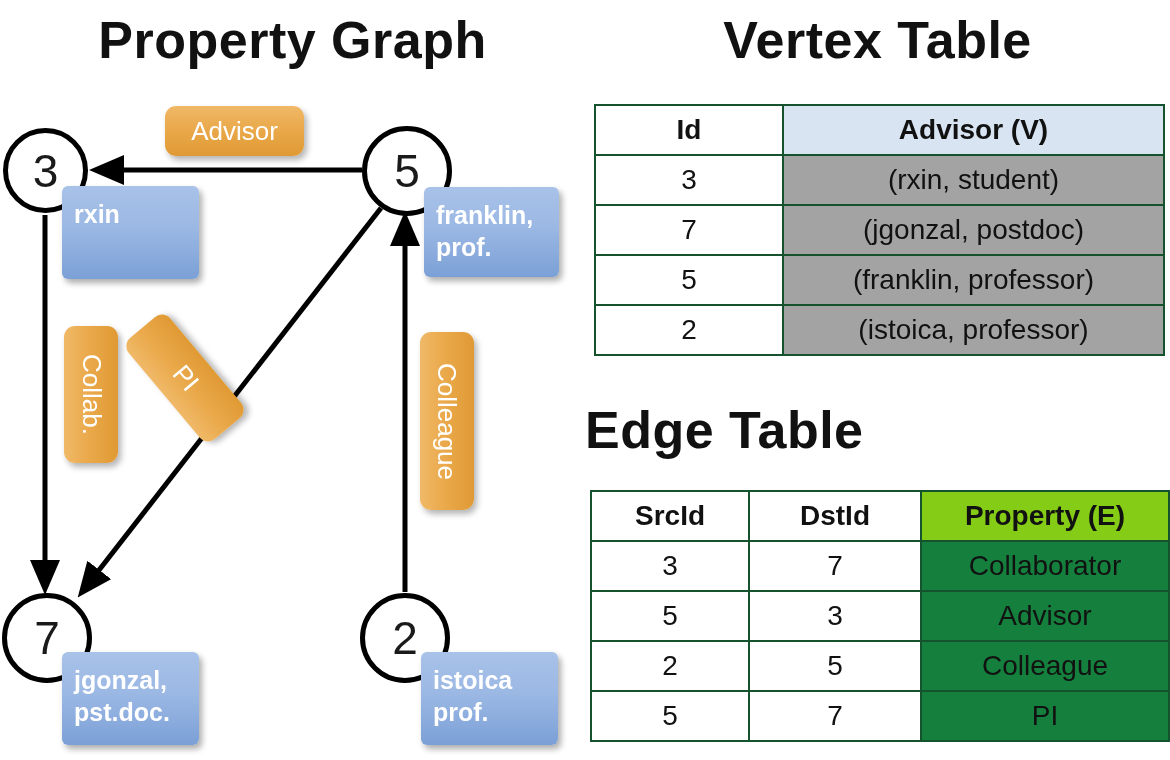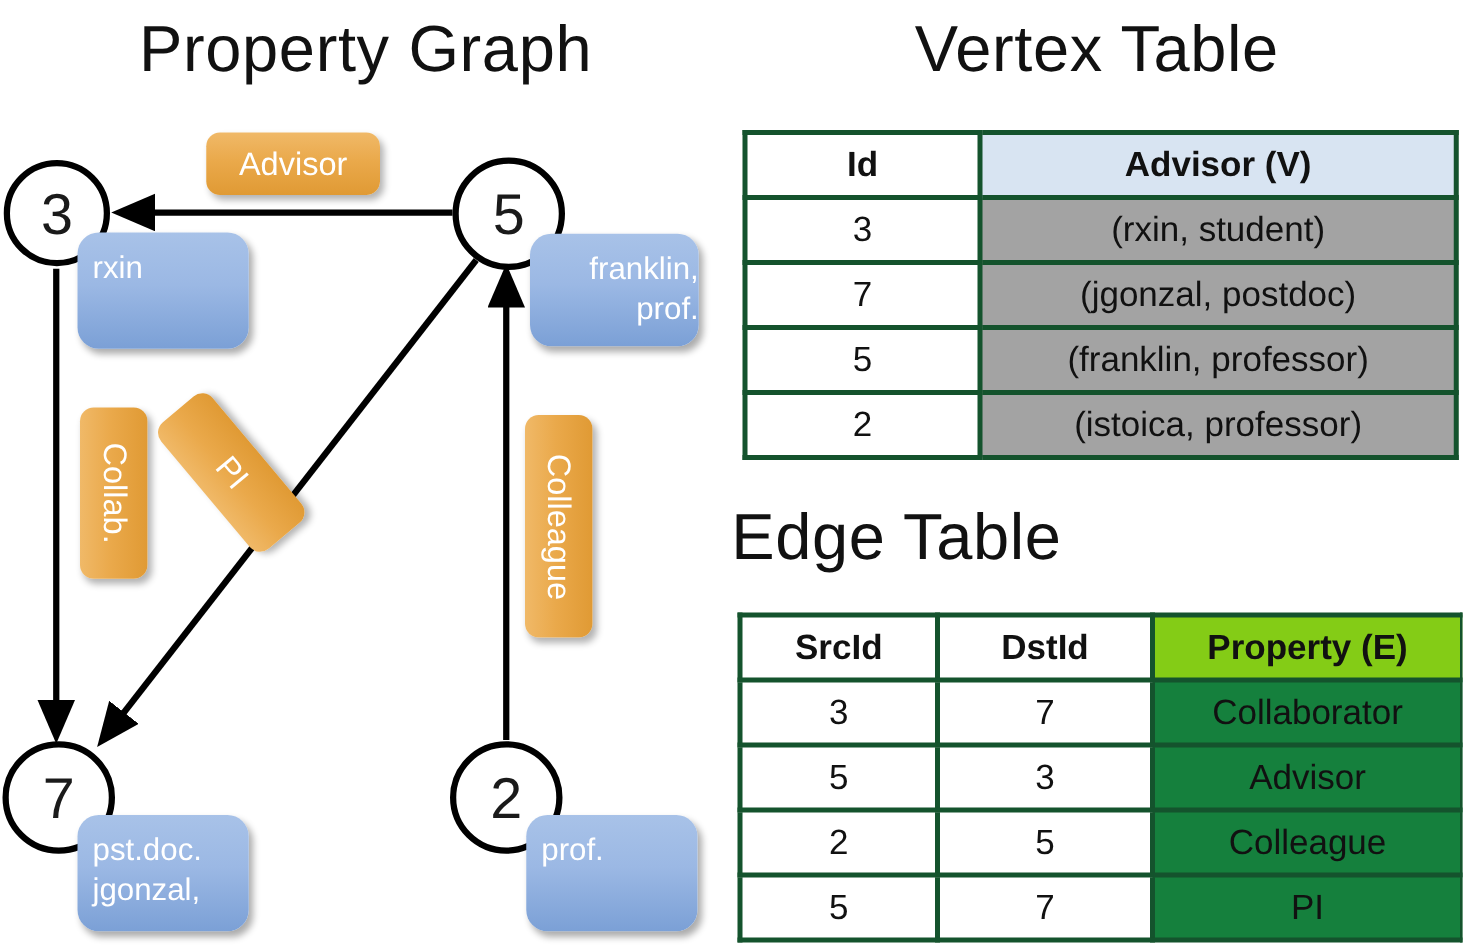--- a/index.html
+++ b/index.html
@@ -13,21 +13,21 @@
     position: relative;
     overflow: hidden;
     font-family: "Liberation Sans", sans-serif;
     color: #000000;
   }
 
   
   .title {
     position: absolute;
     font-family: "Liberation Sans", sans-serif;
-    font-weight: 400;
+    font-weight: 700;
     color: #111111;
     white-space: nowrap;
     letter-spacing: 0.5px;
   }
   #title-property-graph {
     left: 0px; top: 10px; width: 585px;
     text-align: center;
     font-size: 52px;
     line-height: 60px;
   }
@@ -65,28 +65,28 @@
     align-items: center;
     justify-content: center;
     font-size: 46px;
     font-weight: 300;
     color: #1a1a1a;
     font-family: "Liberation Sans", sans-serif;
   }
 
   .prop-box {
     position: absolute;
-    border-radius: 17px;
+    border-radius: 6px;
     background: linear-gradient(to bottom, #a8c2e8 0%, #9bb8e4 45%, #7ba0d6 100%);
     box-shadow: 3px 4px 6px rgba(0,0,0,0.33);
     color: #ffffff;
     font-size: 25px;
     line-height: 32px;
     font-family: "Liberation Sans", sans-serif;
-    font-weight: 400;
+    font-weight: 700;
     padding: 12px 0 0 12px;
     box-sizing: border-box;
   }
 
   .edge-label {
     position: absolute;
     border-radius: 11px;
     background: linear-gradient(to right, #f0b968 0%, #eaa94b 45%, #e09a34 100%);
     box-shadow: 3px 4px 6px rgba(0,0,0,0.3);
     color: #ffffff;
@@ -109,21 +109,21 @@
   }
 
   
   .tbl {
     position: absolute;
     border-collapse: collapse;
     font-family: "Liberation Sans", sans-serif;
     table-layout: fixed;
   }
   .tbl td, .tbl th {
-    border: 4px solid #14532d;
+    border: 2px solid #14532d;
     text-align: center;
     font-weight: 300;
     color: #111111;
     padding: 1px;
     font-size: 28px;
     height: 46px;
   }
   .tbl th {
     font-weight: bold;
     font-size: 28px;
@@ -170,37 +170,38 @@
   <div class="node" style="left:3px; top:128px; width:85px; height:85px;">
     <span>3</span>
   </div>
   <div class="prop-box" style="left:62px; top:186px; width:137px; height:93px;">
     <div>rxin</div>
   </div>
 
   <div class="node" style="left:362px; top:126px; width:90px; height:90px;">
     <span>5</span>
   </div>
-  <div class="prop-box" style="left:424px; top:187px; width:135px; height:90px;text-align:right;">
+  <div class="prop-box" style="left:424px; top:187px; width:135px; height:90px;">
     <div>franklin,</div>
     <div>prof.</div>
   </div>
 
   <div class="node" style="left:2px; top:593px; width:90px; height:90px;">
     <span>7</span>
   </div>
   <div class="prop-box" style="left:62px; top:652px; width:137px; height:93px;">
+    <div>jgonzal,</div>
     <div>pst.doc.</div>
-    <div>jgonzal,</div>
   </div>
 
   <div class="node" style="left:360px; top:593px; width:90px; height:90px;">
     <span>2</span>
   </div>
   <div class="prop-box" style="left:421px; top:652px; width:137px; height:93px;">
+    <div>istoica</div>
     <div>prof.</div>
   </div>
 
   <div class="edge-label horiz" style="left:165px; top:106px; width:139px; height:50px;">
     <span>Advisor</span>
   </div>
 
   <div class="edge-label" style="left:64px; top:326px; width:54px; height:137px;">
     <span class="vtext">Collab.</span>
   </div>

